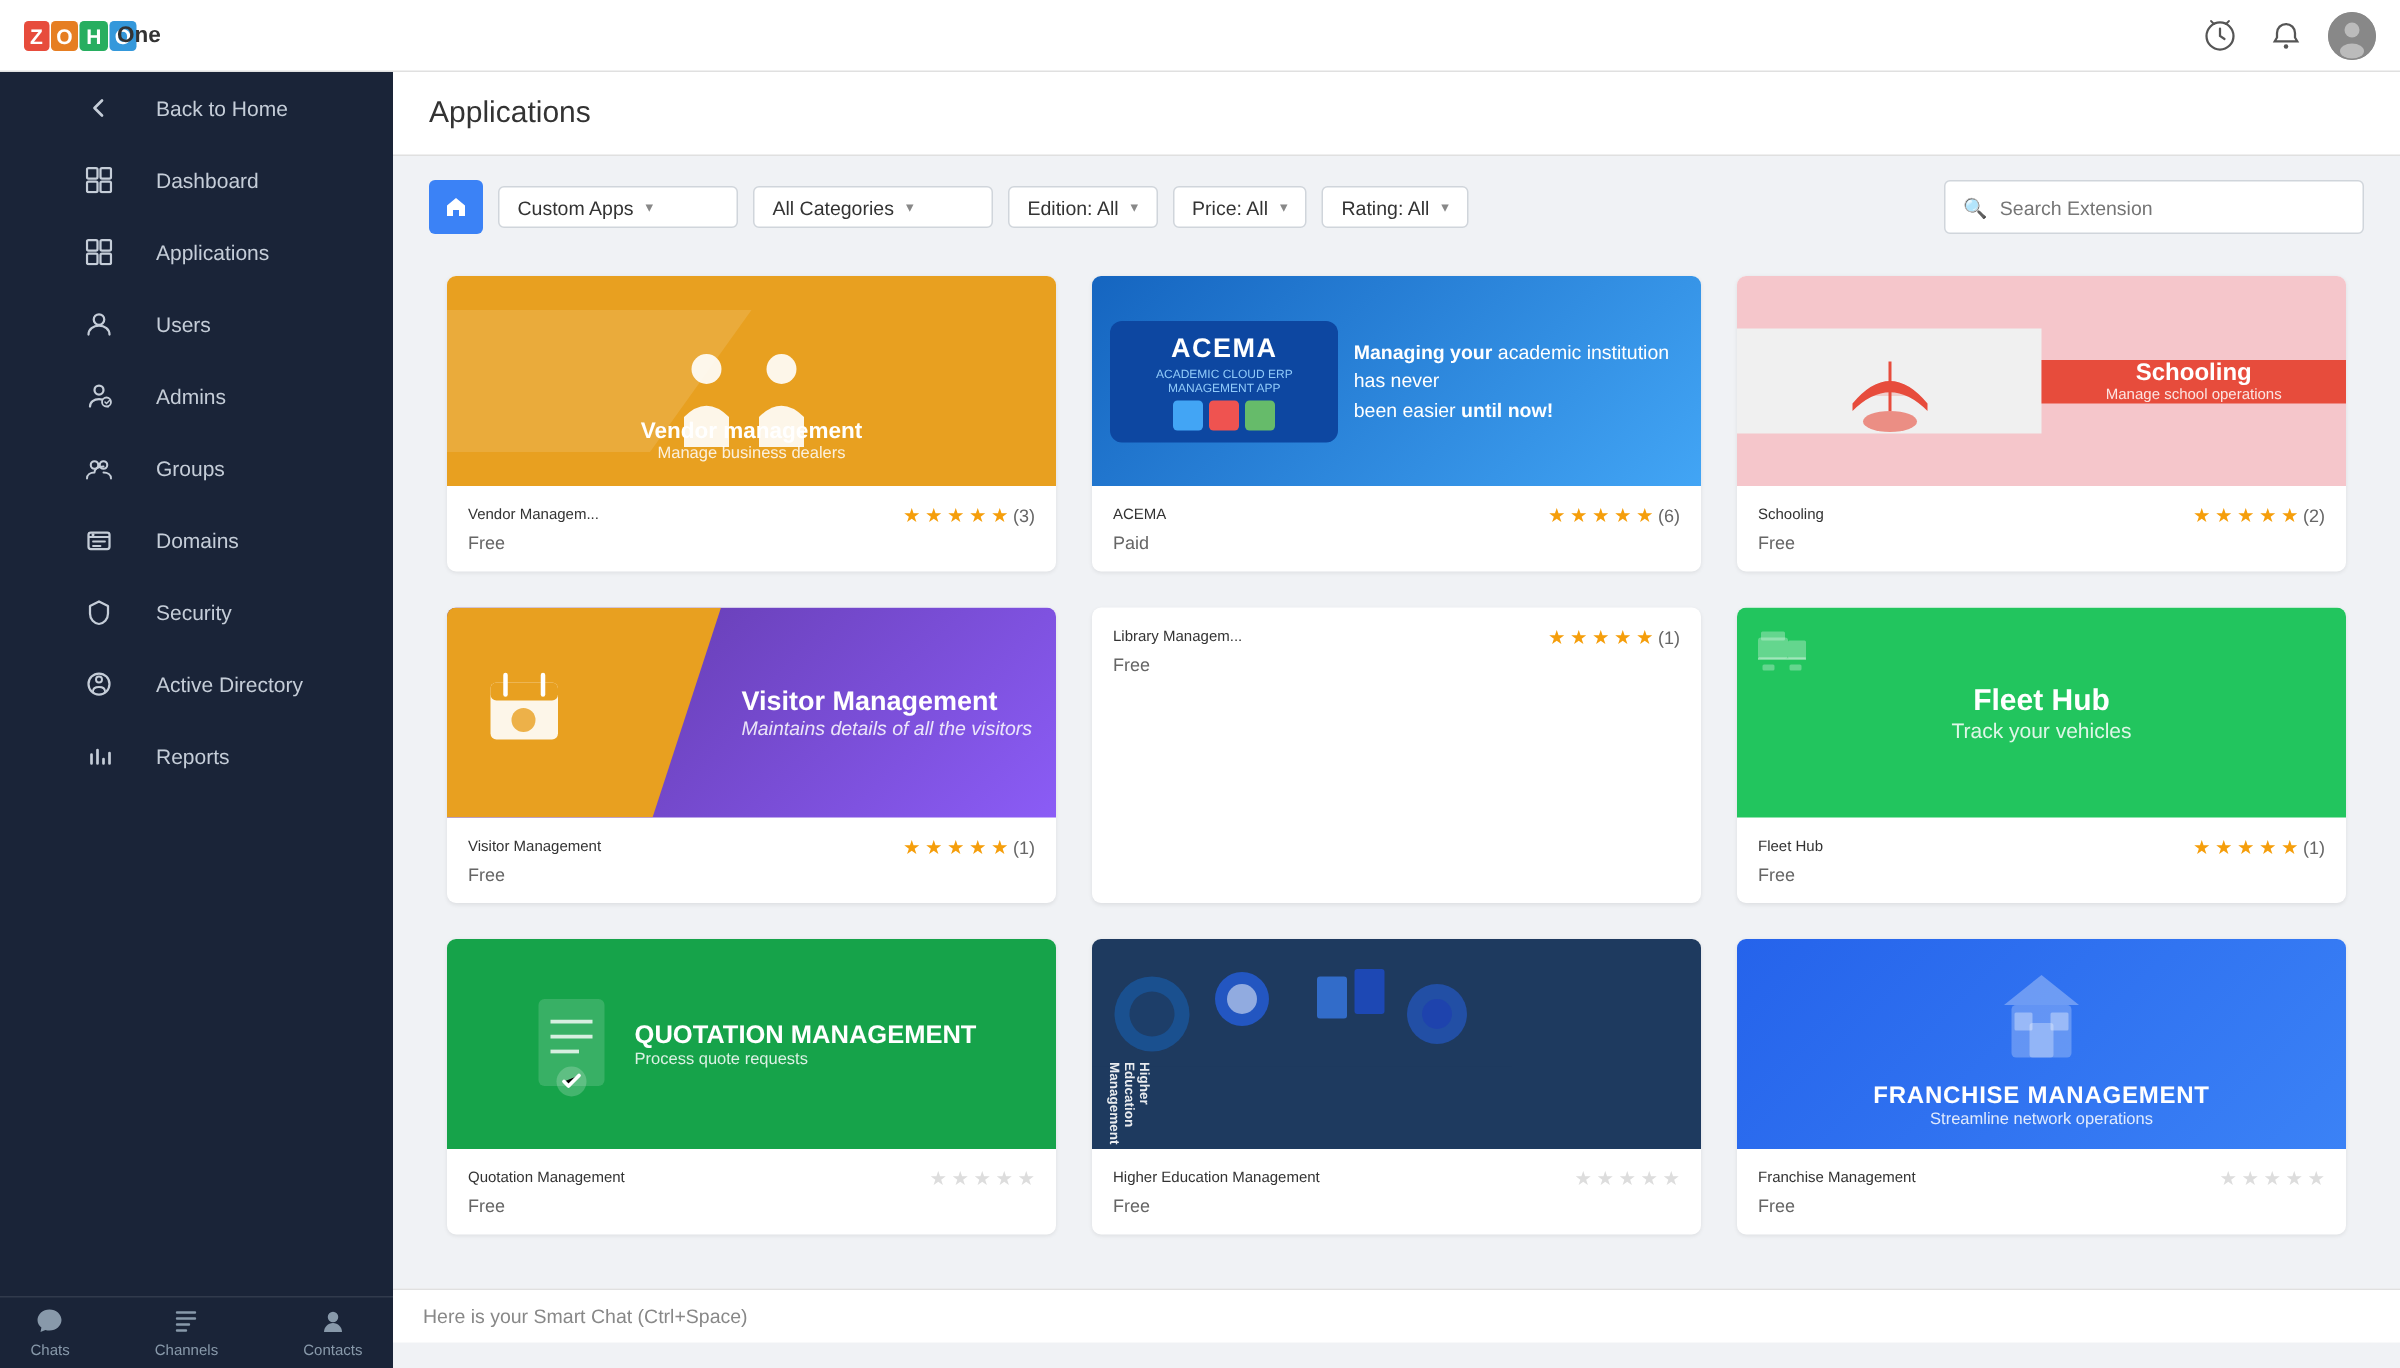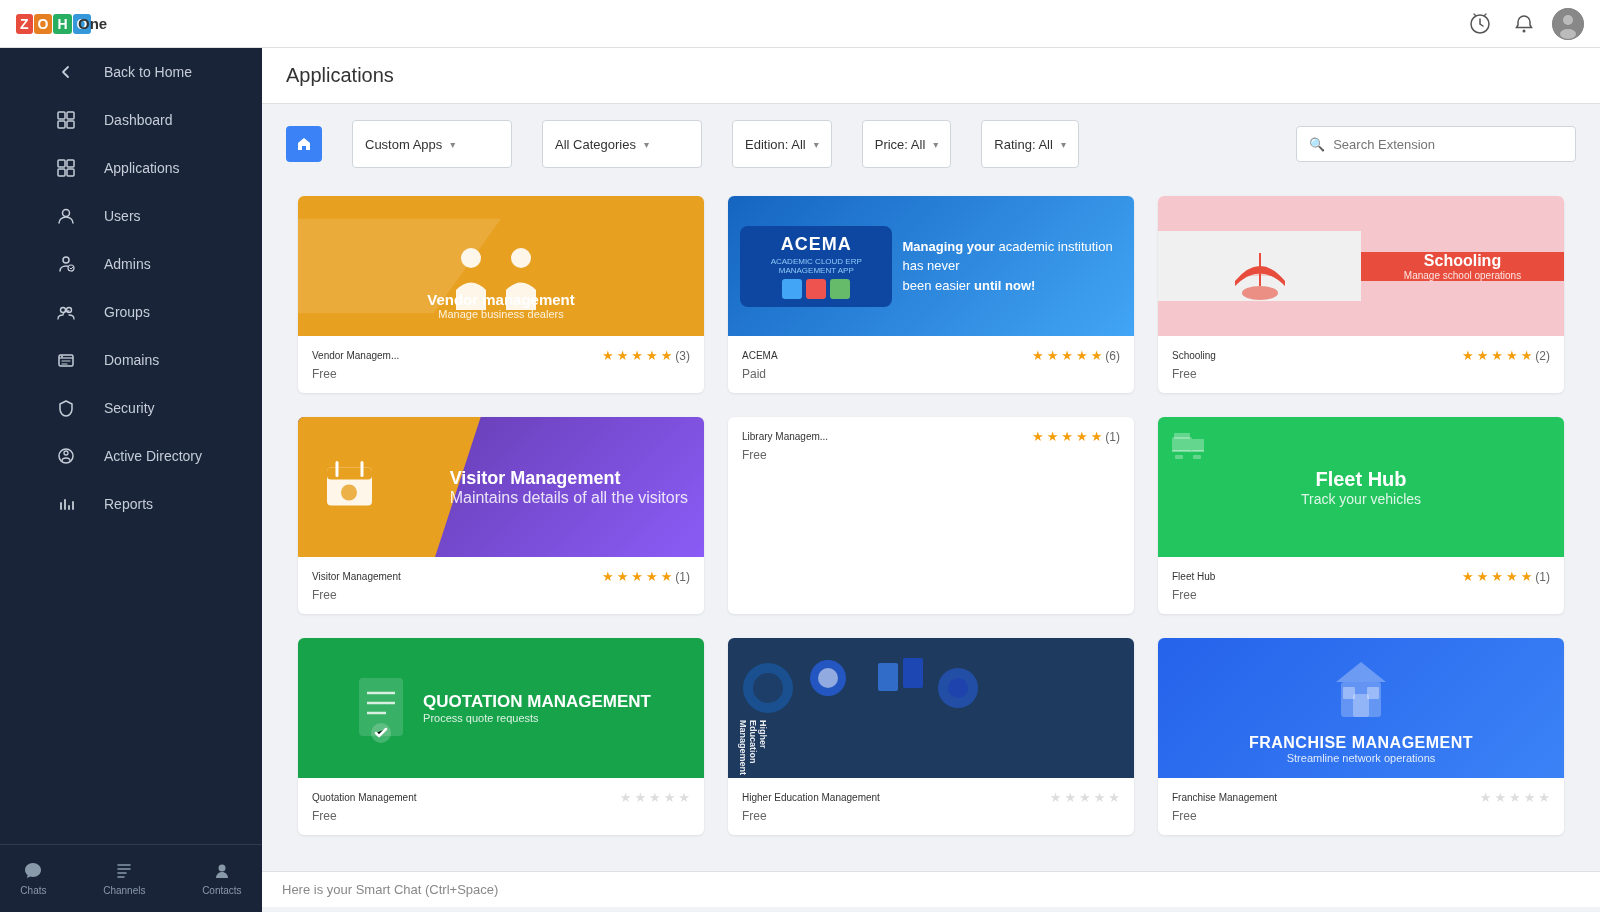--- a/index.html
+++ b/index.html
@@ -103,21 +103,21 @@
       font-size: 15px;
       flex-shrink: 0;
     }
     .sidebar-label { font-size: 14px; }
 
     
     .sidebar-bottom {
       border-top: 1px solid rgba(255,255,255,0.1);
       display: flex;
       justify-content: space-around;
-      padding: 16px 0;
+      padding: 6px 0;
       gap: 16px;
     }
     .sidebar-bottom-item {
       display: flex; flex-direction: column; align-items: center;
       gap: 4px; cursor: pointer; color: #8899aa; font-size: 10px;
     }
     .sidebar-bottom-item svg { width: 20px; height: 20px; fill: #8899aa; }
 
     
     .content-area {
@@ -151,33 +151,32 @@
       flex-shrink: 0;
     }
     .home-btn {
       width: 36px; height: 36px;
       background: #3b82f6;
       border-radius: 4px;
       display: flex; align-items: center; justify-content: center;
       color: #fff; font-size: 15px; cursor: pointer;
     }
     .filter-select {
-      height: 48px;
+      height: 28px;
       background: #fff;
       border: 1px solid #d0d5db;
       border-radius: 4px;
       padding: 0 12px;
       font-size: 13px;
       color: #333;
       display: flex;
       align-items: center;
       gap: 8px;
       cursor: pointer;
       white-space: nowrap;
-      margin-left: 20px;
     }
     .filter-select .chevron { font-size: 10px; color: #888; }
     .filter-select-wide { min-width: 160px; }
     .search-box {
       margin-left: auto;
       display: flex;
       align-items: center;
       background: #fff;
       border: 1px solid #d0d5db;
       border-radius: 4px;
@@ -314,21 +313,21 @@
       position: relative;
       z-index: 2;
       color: #fff;
       width: 100%;
       display: flex;
       align-items: center;
       justify-content: flex-end;
       padding-right: 16px;
     }
     .visitor-text .title { font-size: 18px; font-weight: 700; }
-    .visitor-text .sub { font-size: 16px; opacity: 0.85; }
+    .visitor-text .sub { font-size: 13px; opacity: 0.85; font-style: italic; }
 
     .banner-library {
       background: linear-gradient(135deg, #3b5bdb, #7c3aed);
       display: flex;
       align-items: center;
       justify-content: center;
       gap: 16px;
     }
     .library-text { color: #fff; }
     .library-text .title { font-size: 20px; font-weight: 700; }

